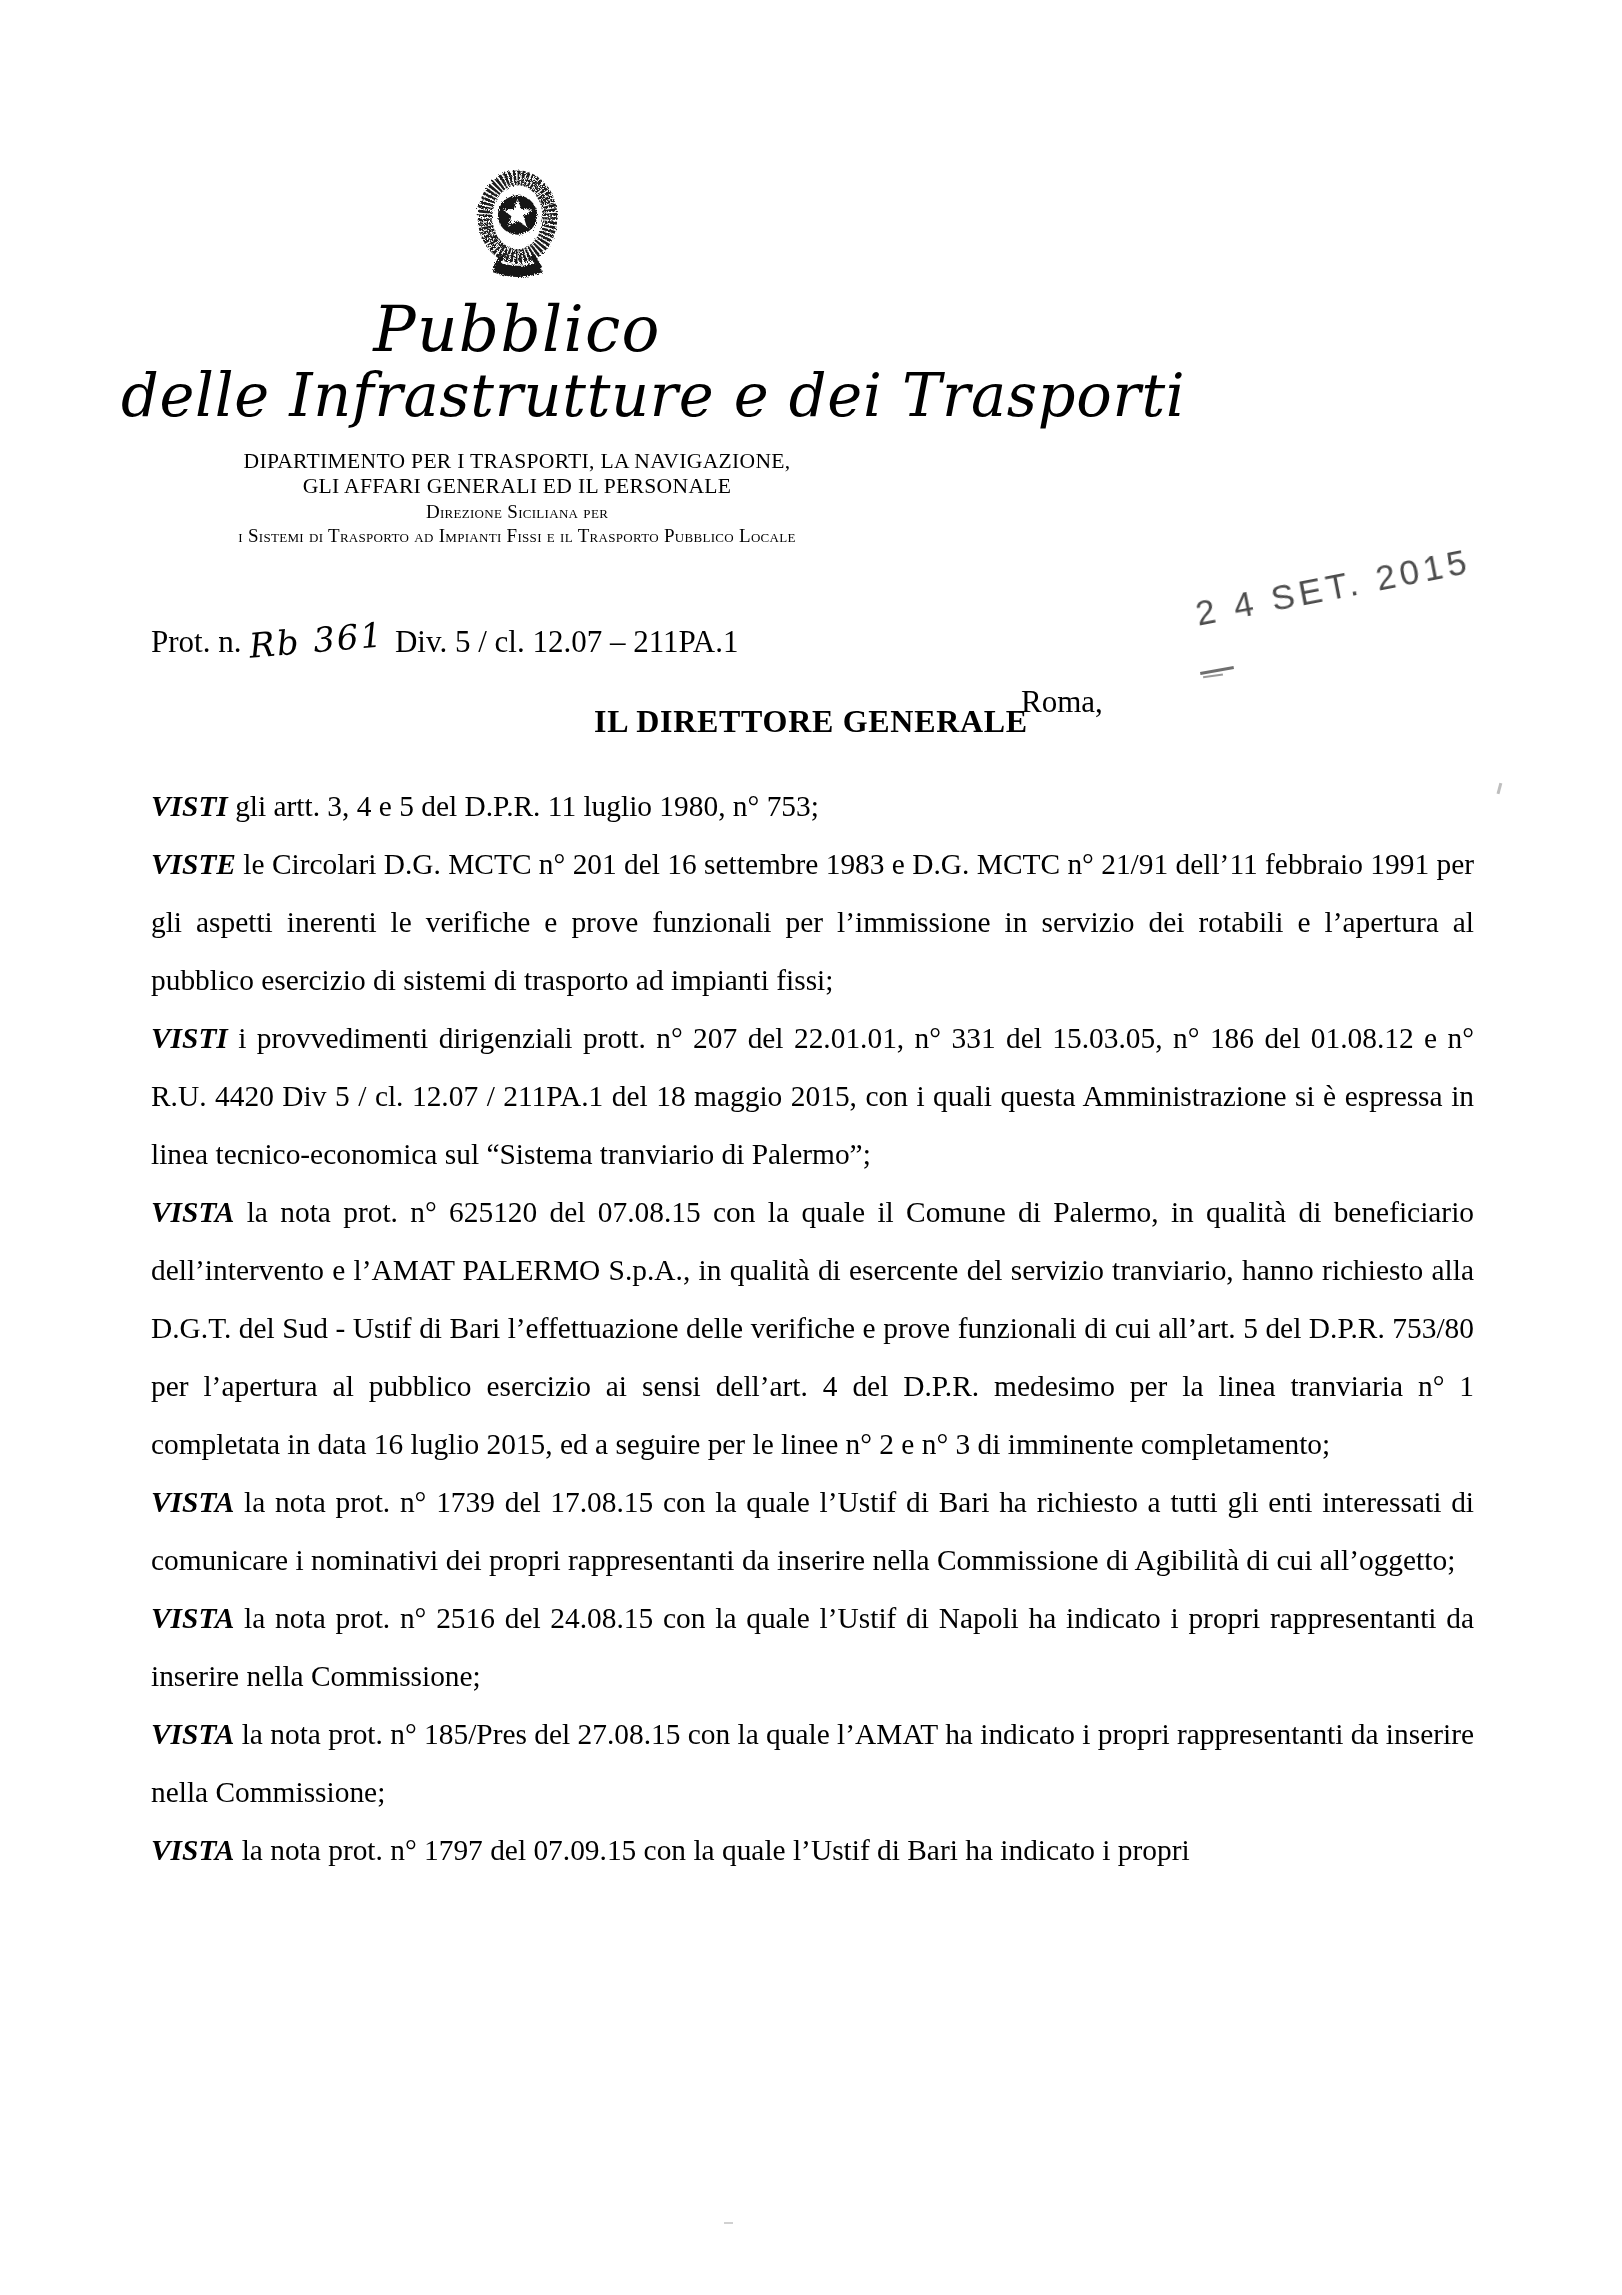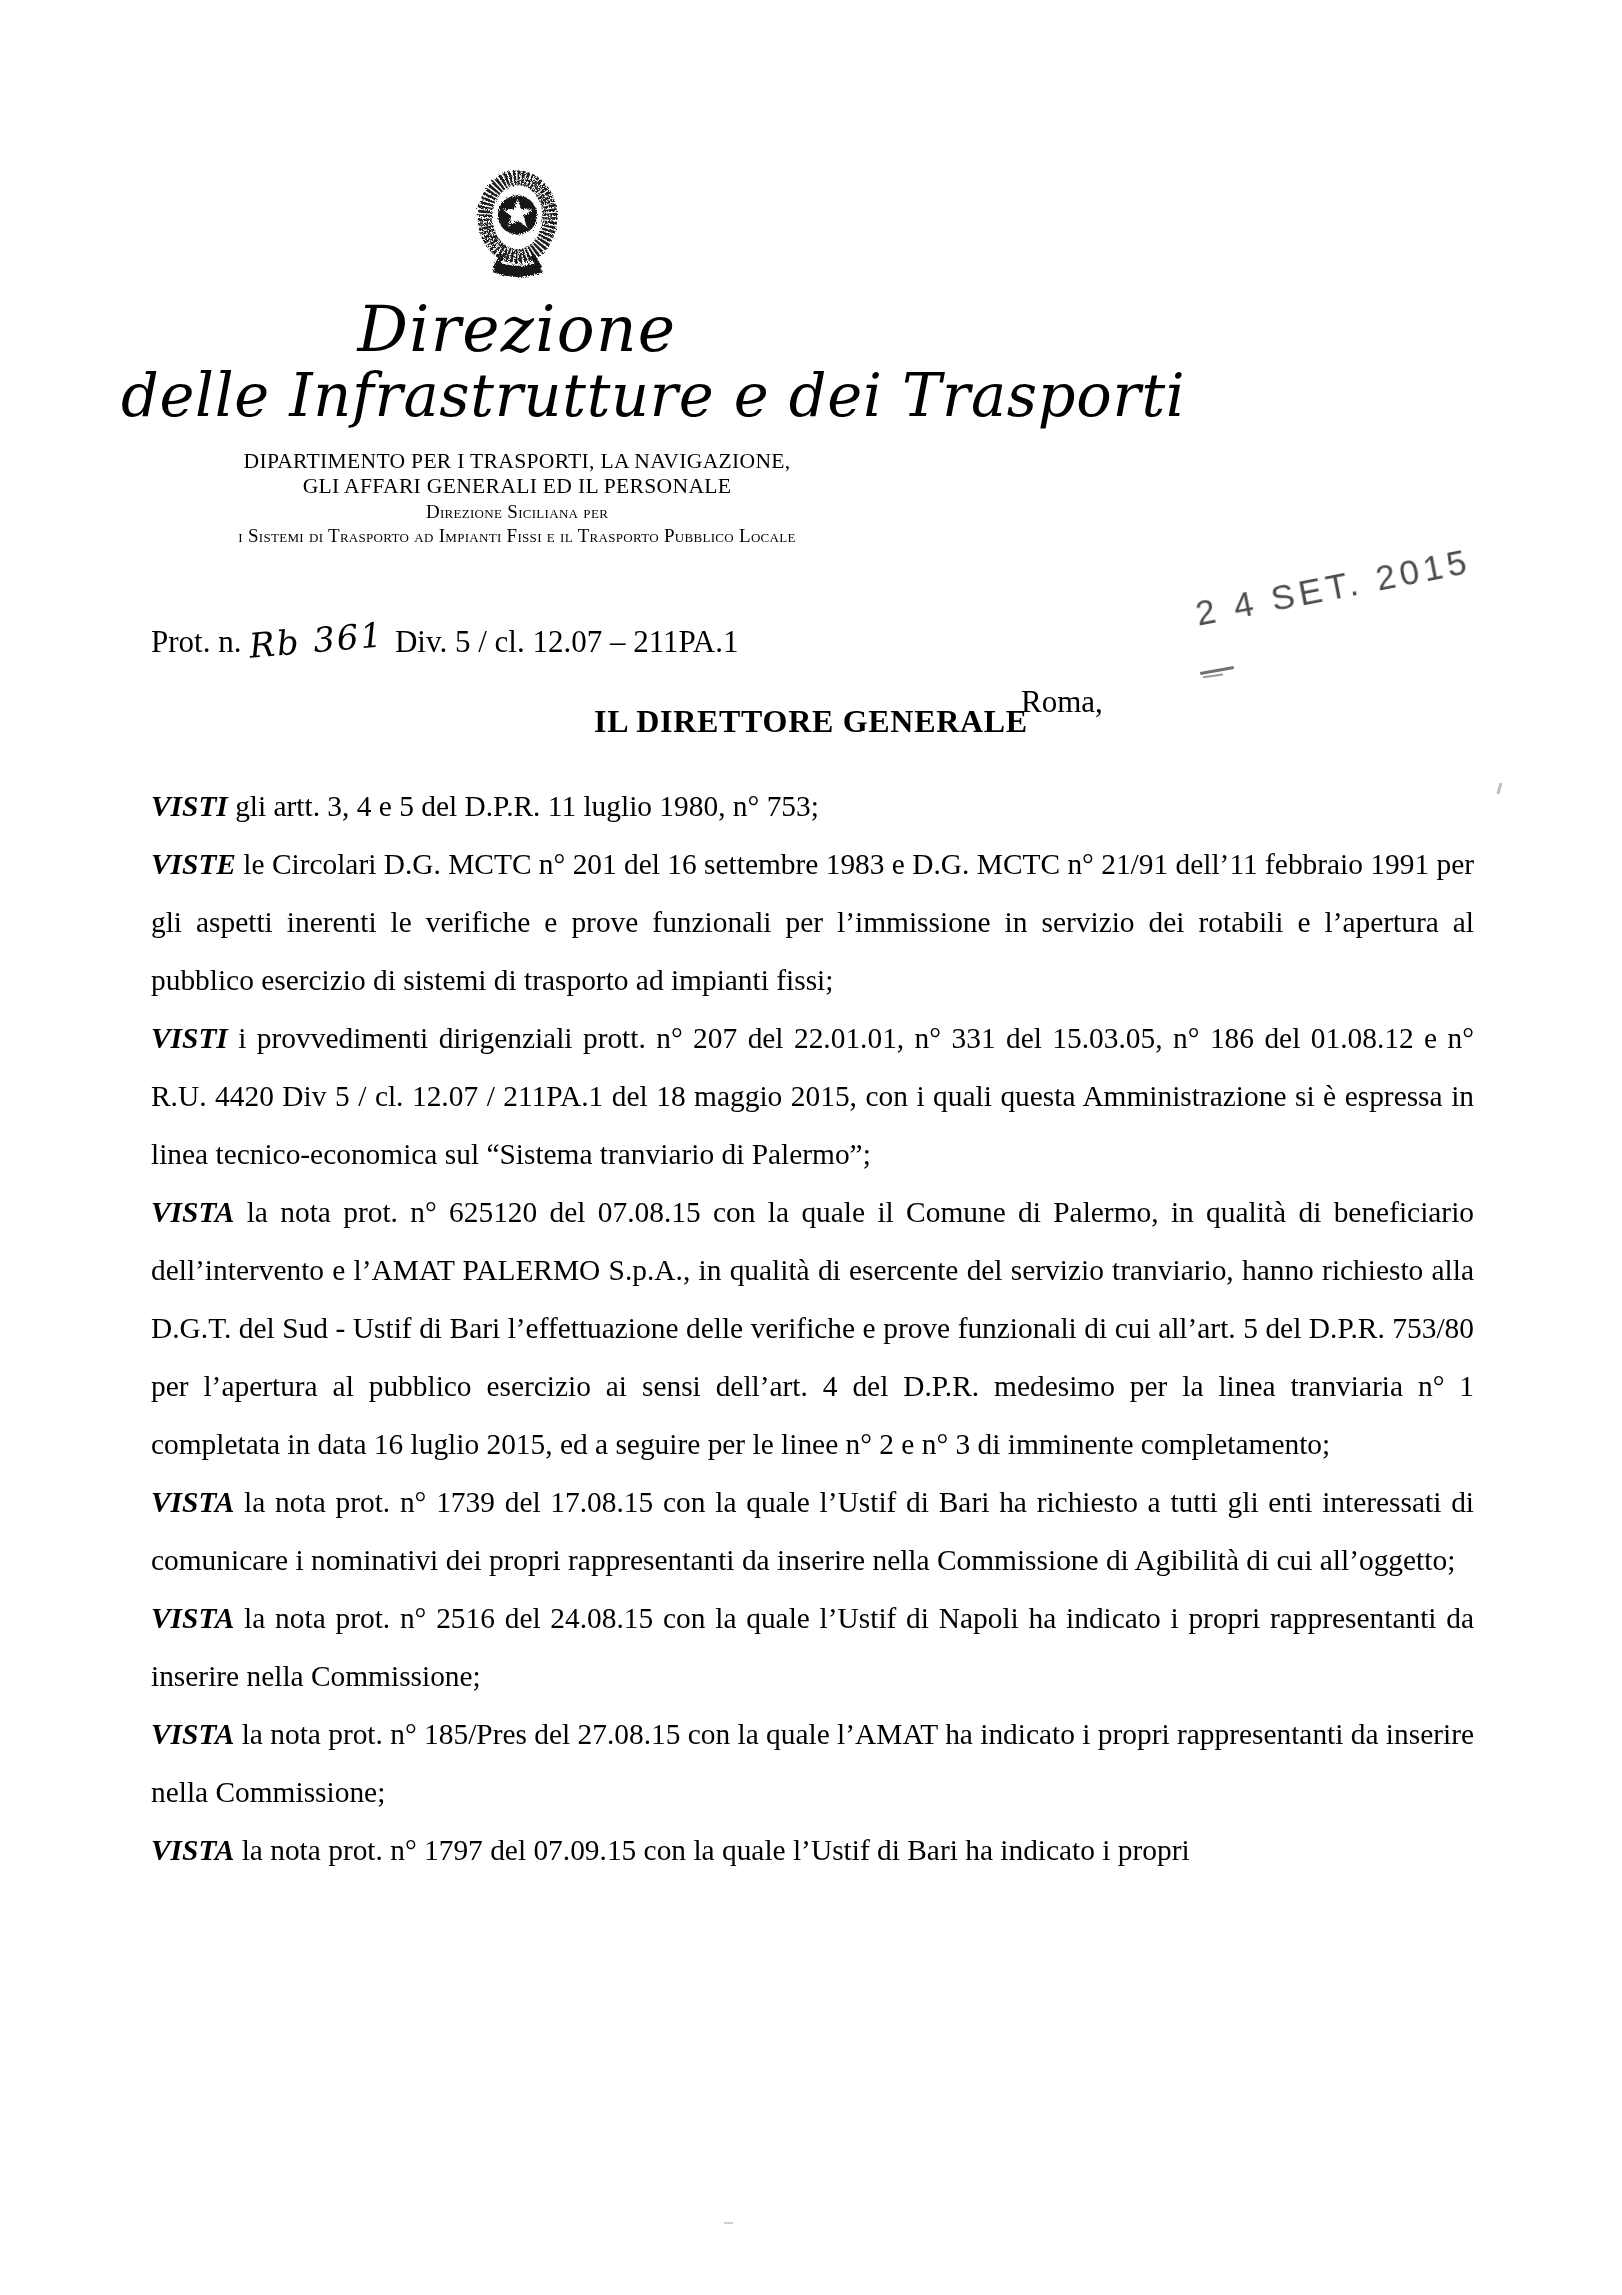--- a/index.html
+++ b/index.html
@@ -180,21 +180,21 @@
         </filter>
       </defs>
       <g filter="url(#rough)">
         <ellipse cx="50" cy="49" rx="33" ry="40" fill="none" stroke="#1b1b1b" stroke-width="15" stroke-dasharray="2.6 1.5"></ellipse>
         <circle cx="50" cy="47" r="20" fill="#161616"></circle>
         <path d="M35 88 L27 101 M65 88 L73 101" stroke="#161616" stroke-width="5"></path>
         <path d="M28 94 Q50 103 72 94 L75 105 Q50 115 25 105 Z" fill="#181818"></path>
         <polygon points="50,30 53.8,40.7 65.2,41.1 56.2,48 59.4,58.9 50,52.5 40.6,58.9 43.8,48 34.8,41.1 46.2,40.7" fill="#ffffff"></polygon>
       </g>
     </svg>
-    <div class="ministry-line1">Direzione</div>
+    <div class="ministry-line1">Pubblico</div>
     <div class="ministry-line2">delle Infrastrutture e dei Trasporti</div>
     <div class="dept">
       <div class="dept-line-big">DIPARTIMENTO PER I TRASPORTI, LA NAVIGAZIONE,</div>
       <div class="dept-line-big">GLI AFFARI GENERALI ED IL PERSONALE</div>
       <div class="dept-line-small">Direzione Siciliana per</div>
       <div class="dept-line-small">i Sistemi di Trasporto ad Impianti Fissi  e il Trasporto Pubblico Locale</div>
     </div>
   </div>
 
   <div class="protocol-line"><span>Prot. n.</span><span class="handwritten">Rb 361</span><span>Div. 5 / cl. 12.07 – 211PA.1</span></div>

